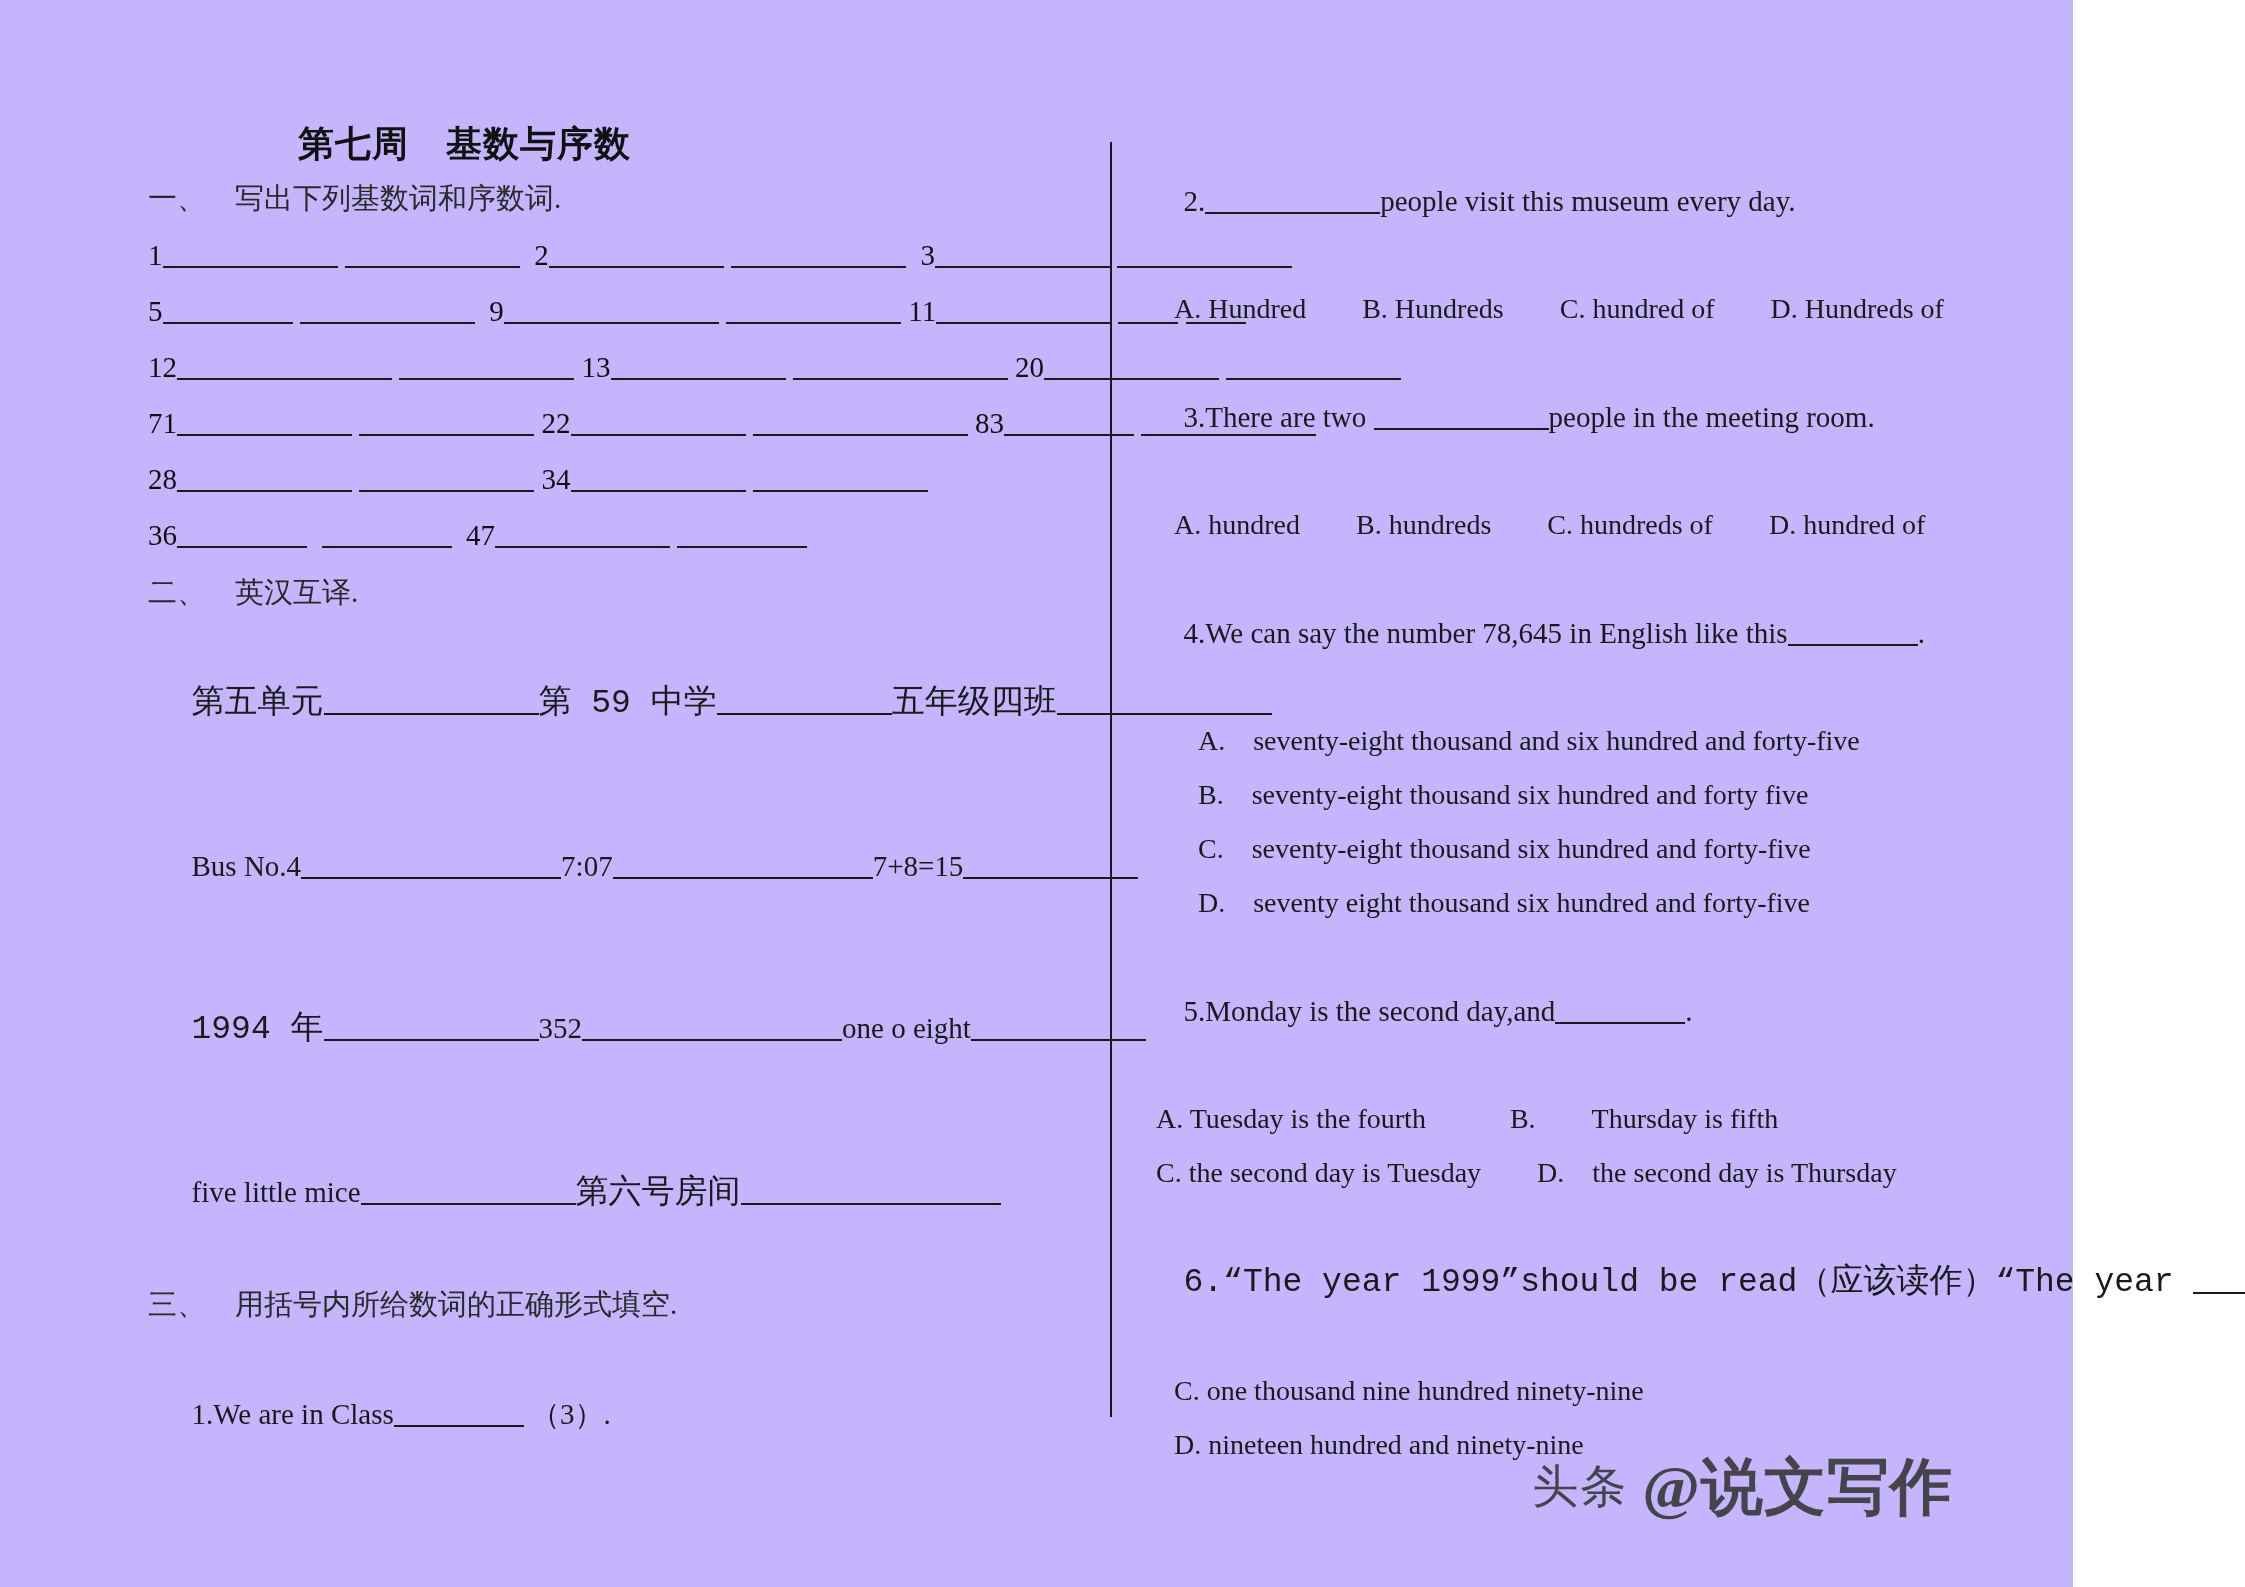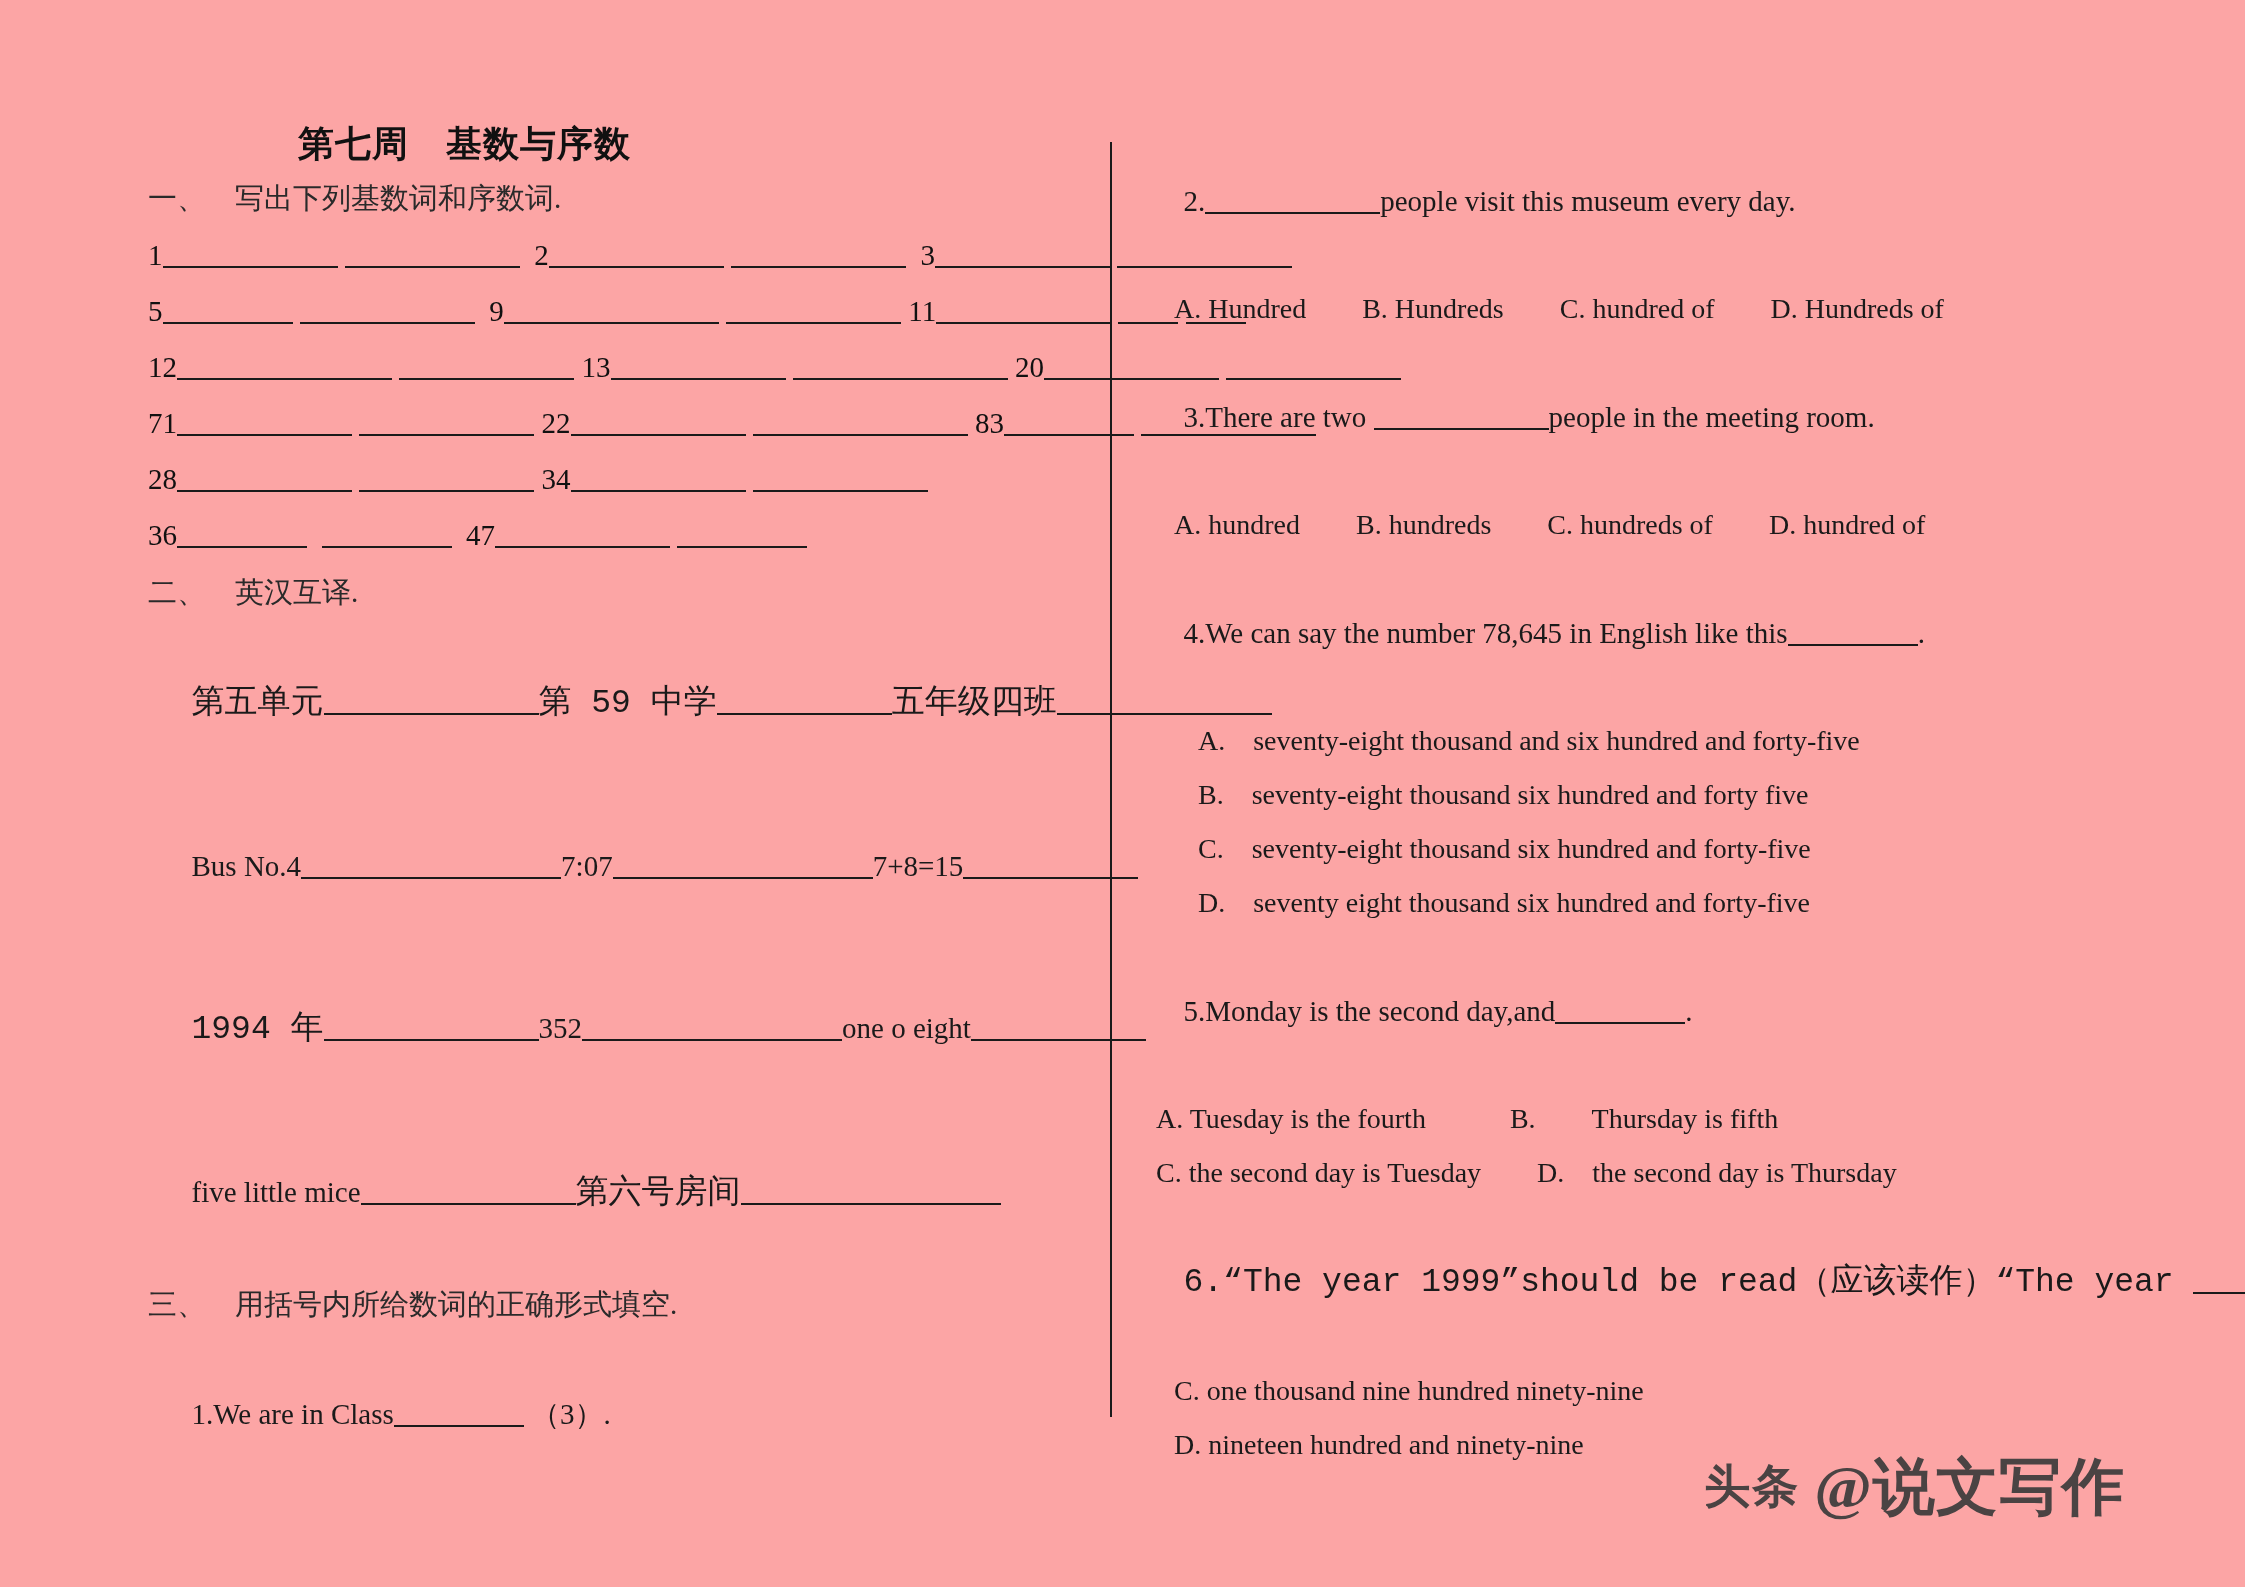--- a/index.html
+++ b/index.html
@@ -11,23 +11,23 @@
     width: 2245px;
     height: 1587px;
     position: relative;
     font-family: "Liberation Serif", "DejaVu Serif", serif;
     color: #111;
     overflow: hidden;
   }
   .page {
     position: absolute;
     left: 0; top: 0;
-    width: 2245px;
+    width: 2073px;
     height: 1587px;
-    background: #fca5a5;
+    background: #c4b5fd;
   }
   
   .col {
     position: absolute;
     top: 120px;
   }
   .col-left  { left: 148px;  width: 960px; }
   .col-right { left: 1140px; width: 980px; }
 
   .divider {
@@ -103,21 +103,21 @@
     position: absolute;
     right: 120px;
     bottom: 58px;
     display: flex;
     align-items: center;
     gap: 14px;
     opacity: 0.92;
   }
   .wm-logo {
     font-family: "DejaVu Sans", sans-serif;
-    font-weight: bold;
+    font-weight: normal;
     font-size: 46px;
     color: #3b3b3b;
     letter-spacing: 2px;
   }
   .wm-text {
     font-family: Liberation Serif, serif;
     font-weight: bold;
     font-size: 62px;
     color: #3b3b3b;
     letter-spacing: 1px;

